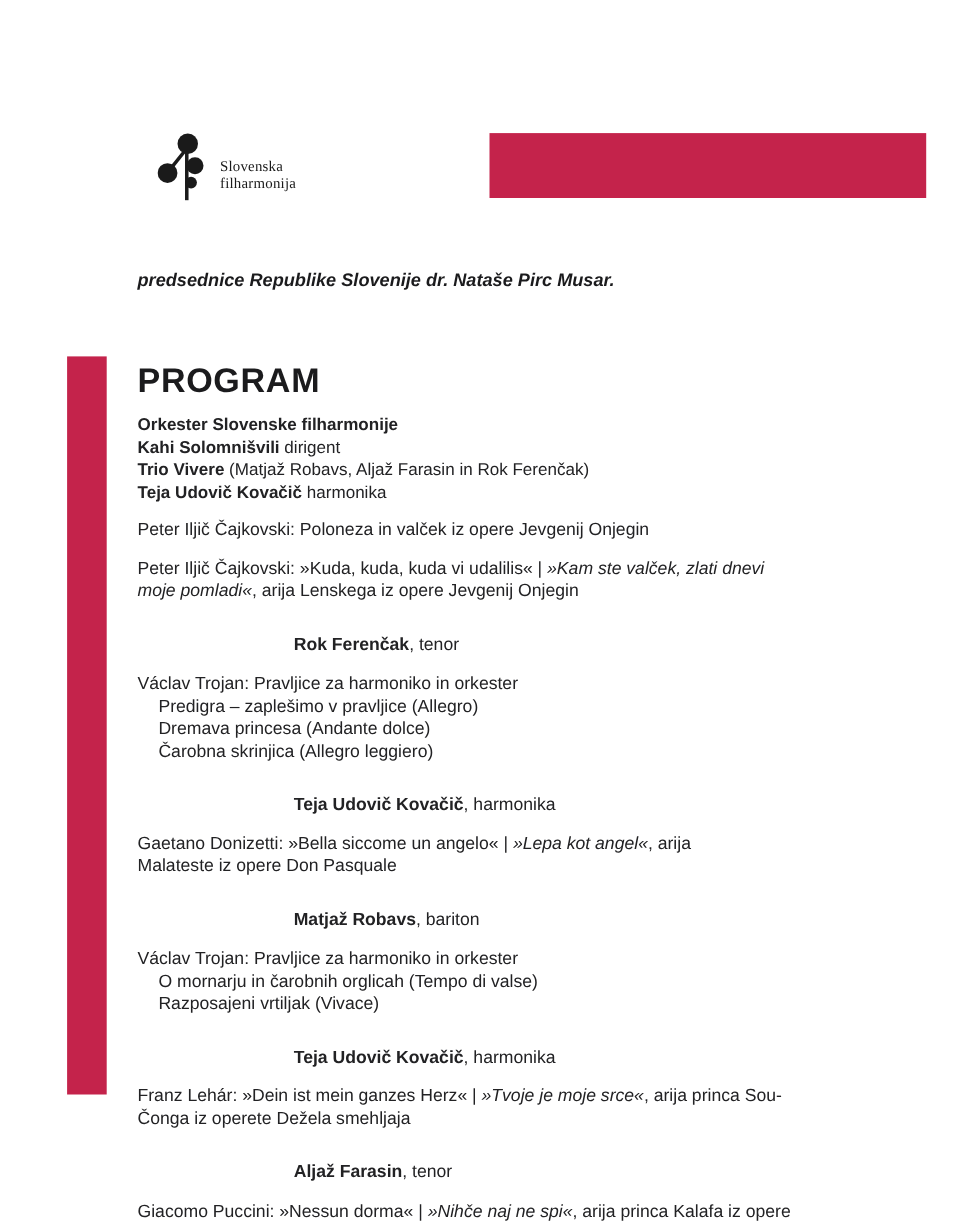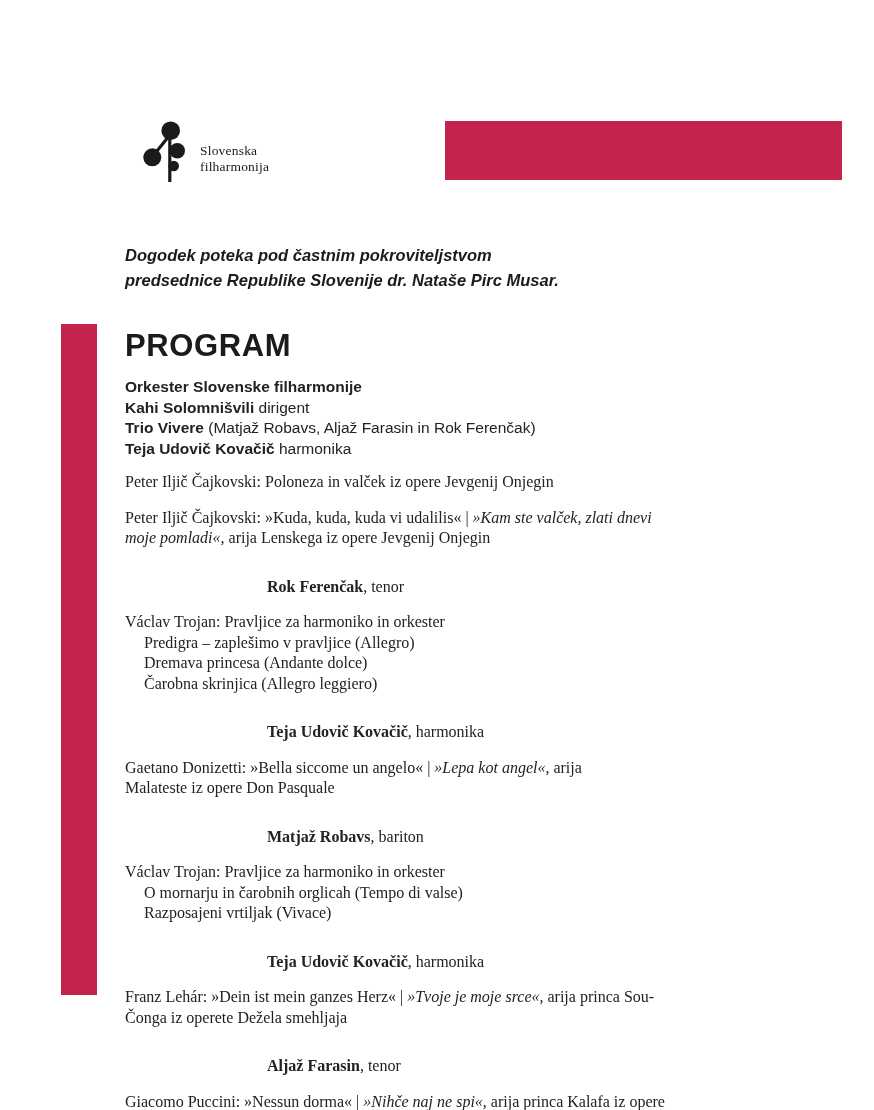--- a/index.html
+++ b/index.html
@@ -41,21 +41,21 @@
   
   .content { position: absolute; left: 125px; top: 329px; width: 712px; }
   .program-title {
     margin: 0 0 14px 0;
     font-size: 31px; line-height: 34px;
     font-weight: bold; letter-spacing: 0.6px;
     color: #1b1b1d;
   }
   .ensemble { margin-bottom: 13px; }
   .ensemble .line { font-size: 15.5px; line-height: 20.5px; }
-  .item { margin-bottom: 15px; font-family: Liberation Serif, serif; }
+  .item { margin-bottom: 15px; }
   .item .line { font-size: 16px; line-height: 20.5px; }
   .line { white-space: nowrap; color: #222224; }
   .indent1 { padding-left: 19px; }
   .indent2 { padding-left: 142px; margin-top: 28px; }
   .seg.n { font-weight: normal; font-style: normal; }
   .seg.b { font-weight: bold; }
   .seg.i { font-style: italic; }
 </style>
 </head>
 <body>
@@ -75,21 +75,20 @@
     </svg>
     <div class="logo-text">
       <div>Slovenska</div>
       <div>filharmonija</div>
     </div>
   </div>
 
   <div class="banner" style="background: rgb(196, 35, 75);"></div>
 
   <div class="patronage">
-    <div>Dogodek poteka pod častnim pokroviteljstvom</div>
     <div>predsednice Republike Slovenije dr. Nataše Pirc Musar.</div>
   </div>
 
   <div class="redbar" style="background: rgb(196, 35, 75);"></div>
 
   <div class="content">
     <h1 class="program-title">PROGRAM</h1>
     <div class="ensemble">
         <div class="line indent0"><span class="seg b">Orkester Slovenske filharmonije</span></div>
         <div class="line indent0"><span class="seg b">Kahi Solomnišvili</span><span class="seg n"> dirigent</span></div>

